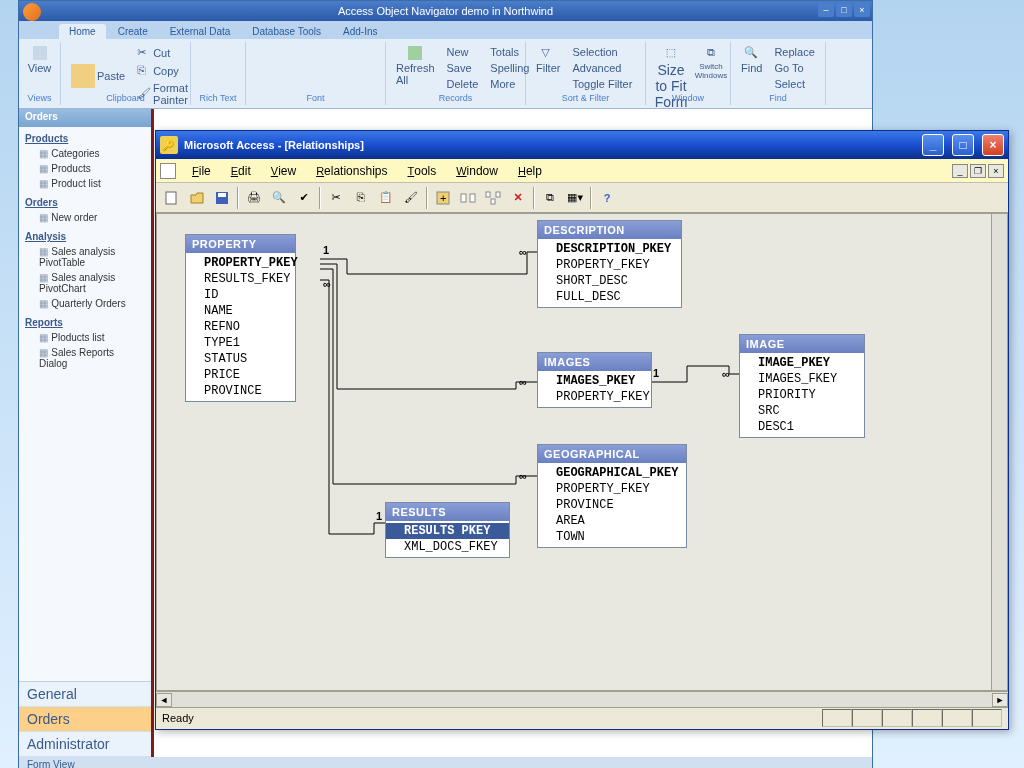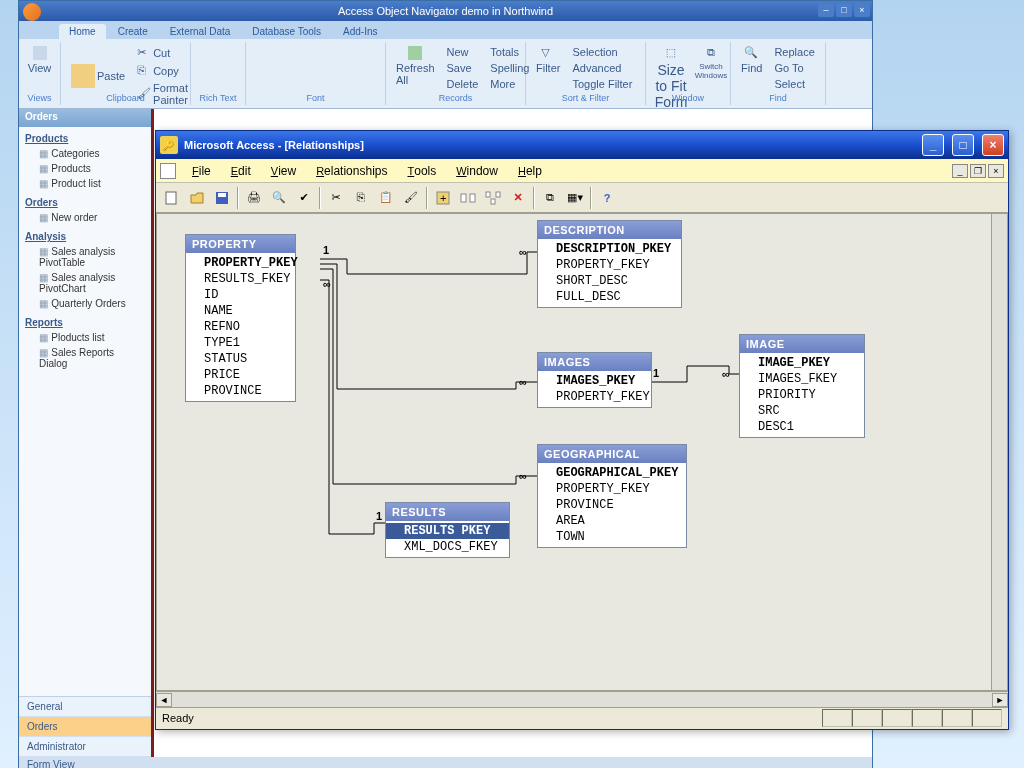--- a/index.html
+++ b/index.html
@@ -17,21 +17,21 @@
 .rib-icon{width:14px;height:14px;display:inline-block}
 .bg-body{display:flex;height:calc(100% - 118px)}
 .nav-pane{width:135px;background:#eaf2fb;border-right:3px solid #7f1d1d;display:flex;flex-direction:column}
 .nav-header{height:18px;background:linear-gradient(180deg,#9abce0,#7aa5d0);color:#fff;font-size:10px;font-weight:bold;padding:2px 6px}
 .nav-content{flex:1;overflow:auto;padding:2px;background:#f5f9fd}
 .nav-group{padding:2px 0}
 .nav-group-title{color:#3a5a8a;text-decoration:underline;font-size:10px;padding:2px 4px;cursor:pointer;font-weight:bold}
 .nav-item{padding:2px 4px 2px 18px;font-size:10px;color:#333;cursor:pointer}
 .nav-item::before{content:"▦ ";color:#8a9ab0}
 .nav-bottom{border-top:1px solid #c0d0e8}
-.nav-bottom-item{padding:4px 8px;font-size:10px;color:#3a5a8a;cursor:pointer;border-bottom:1px solid #d0e0f0}
+.nav-bottom-item{padding:4px 8px;font-size:14px;color:#3a5a8a;cursor:pointer;border-bottom:1px solid #d0e0f0}
 .nav-bottom-item.active{background:#fcd a88;background:#fcd088}
 .bg-status{height:18px;background:#d0e0f0;color:#3a5a8a;font-size:10px;padding:2px 8px}
 
 
 .fg-window{position:absolute;top:130px;left:155px;width:854px;height:600px;background:#ece9d8;border:1px solid #0a2e8a;box-shadow:2px 2px 8px rgba(0,0,0,.3)}
 .fg-titlebar{height:28px;background:linear-gradient(180deg,#3b78e7 0%,#1a4fd0 50%,#0a2e8a 100%);display:flex;align-items:center;padding:0 4px;color:#fff;font-weight:bold;font-size:13px;gap:6px}
 .fg-key{width:18px;height:18px;background:#f0d050;border-radius:2px;display:flex;align-items:center;justify-content:center;font-size:10px}
 .fg-title{flex:1}
 .fg-winbtn{width:22px;height:22px;border:1px solid #fff;border-radius:3px;display:flex;align-items:center;justify-content:center;font-size:12px;font-weight:bold;cursor:pointer;margin-left:2px}
 .fg-winbtn.close{background:linear-gradient(180deg,#f08070,#d04020);color:#fff}

